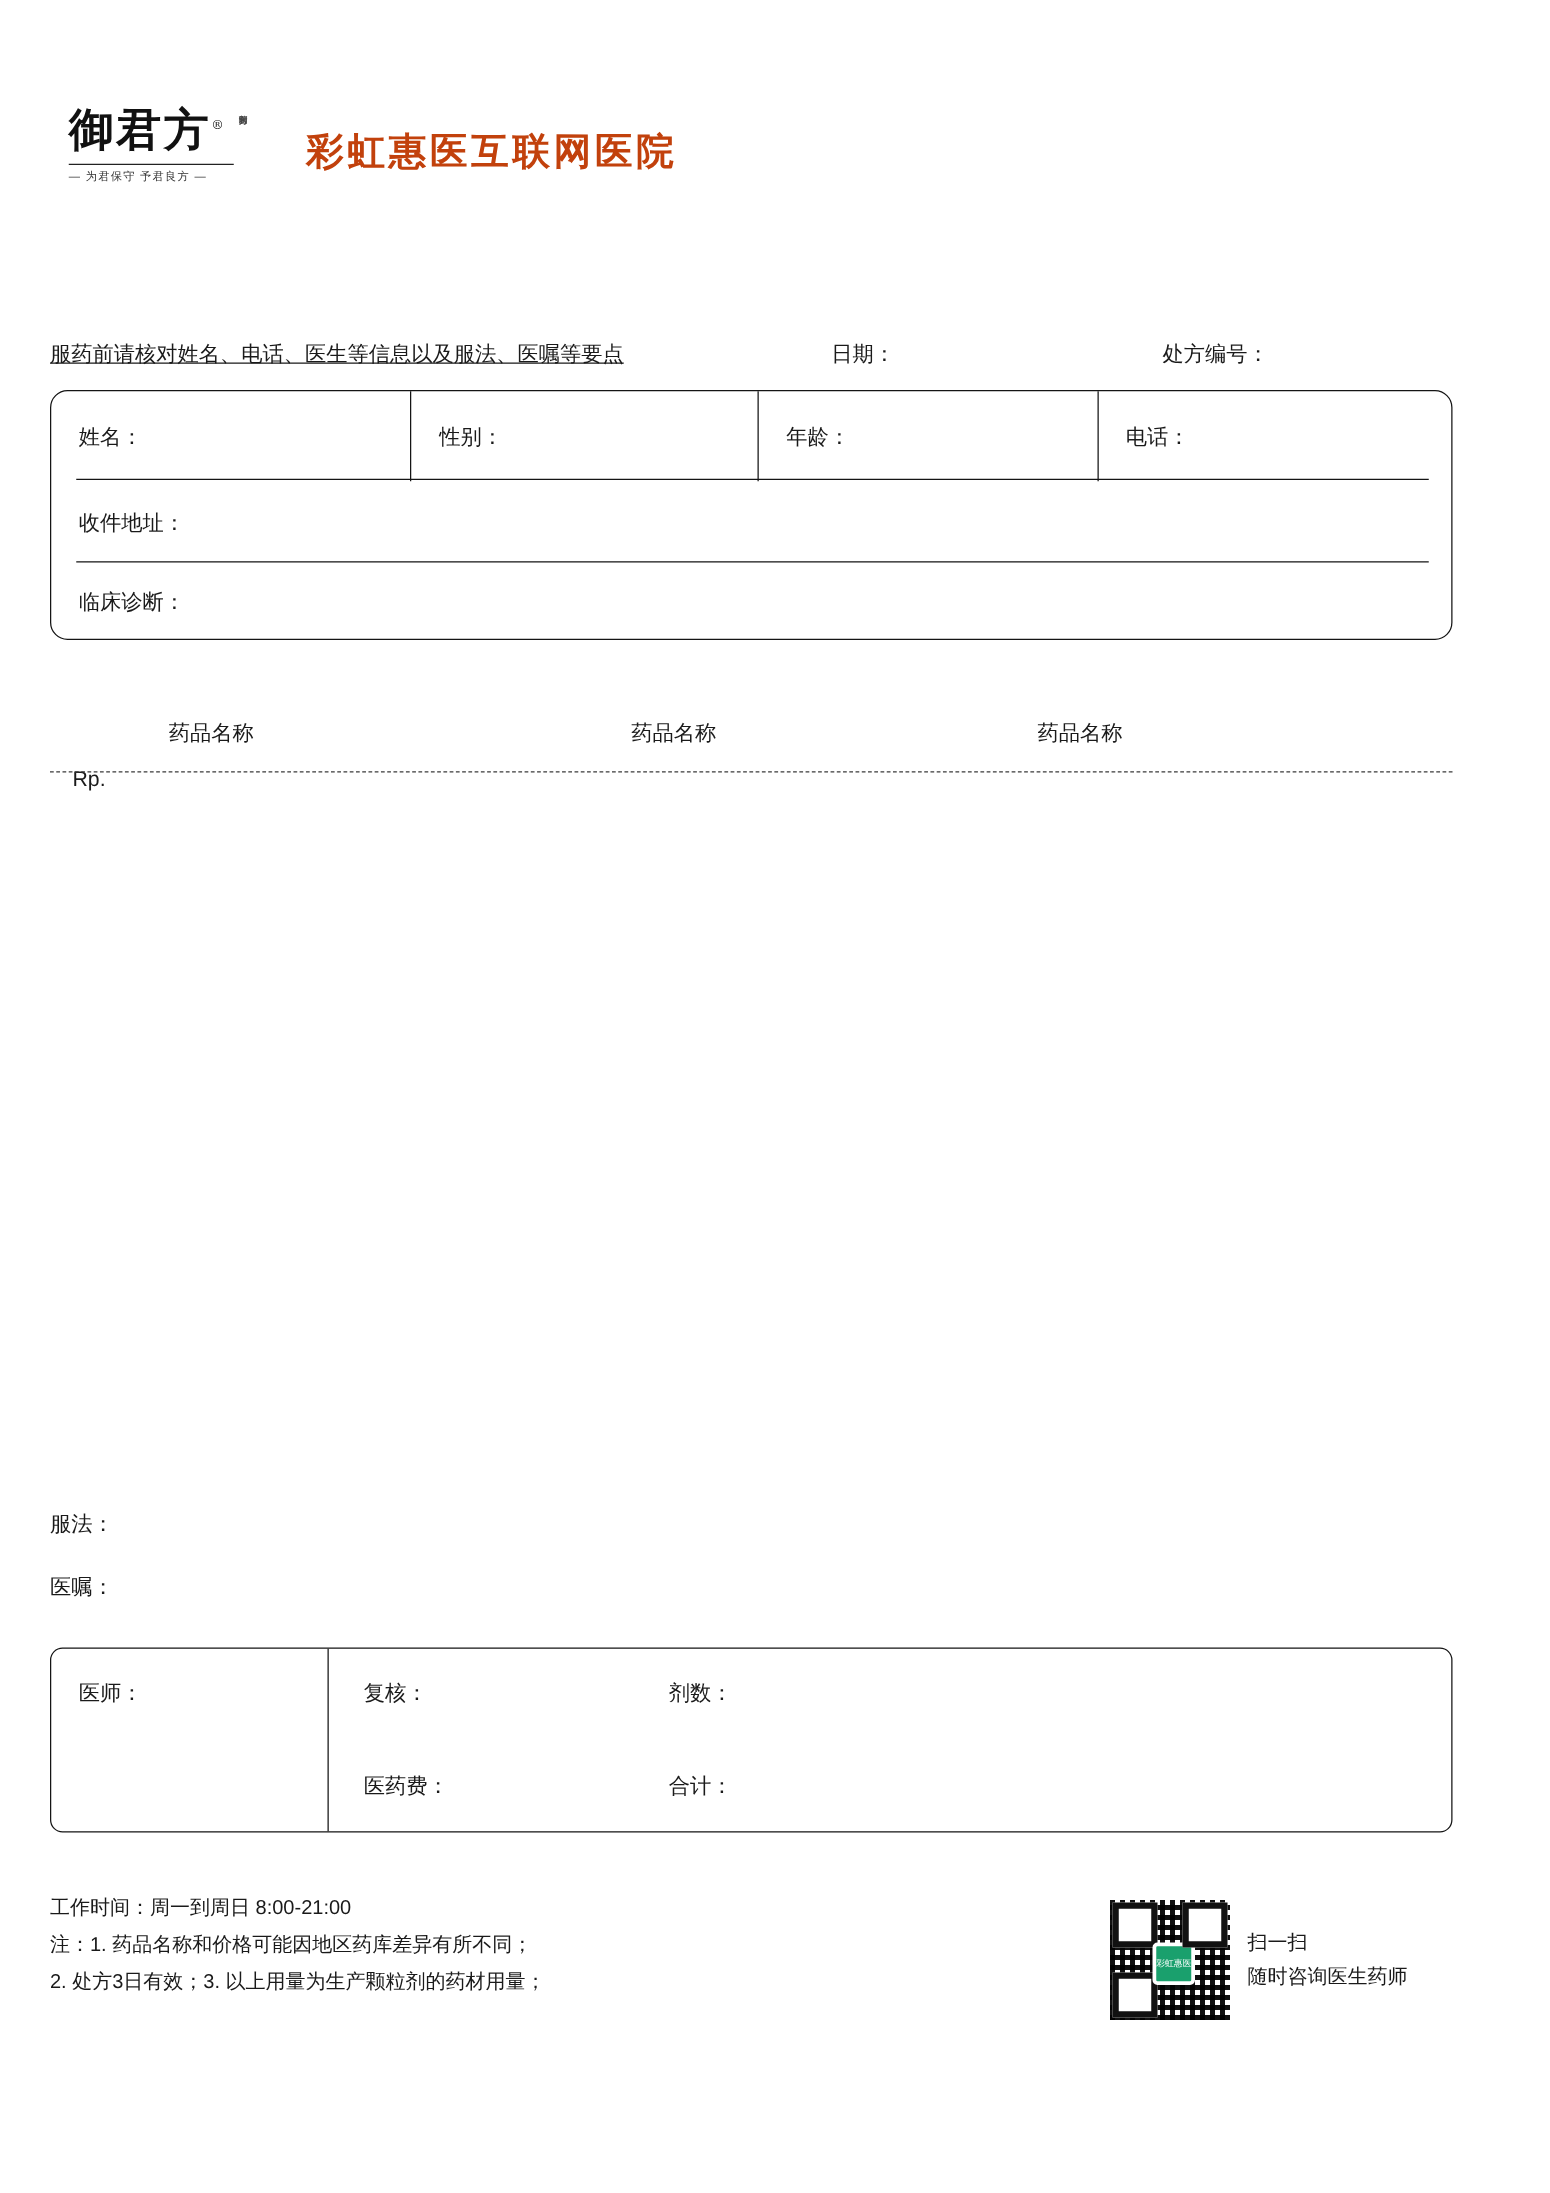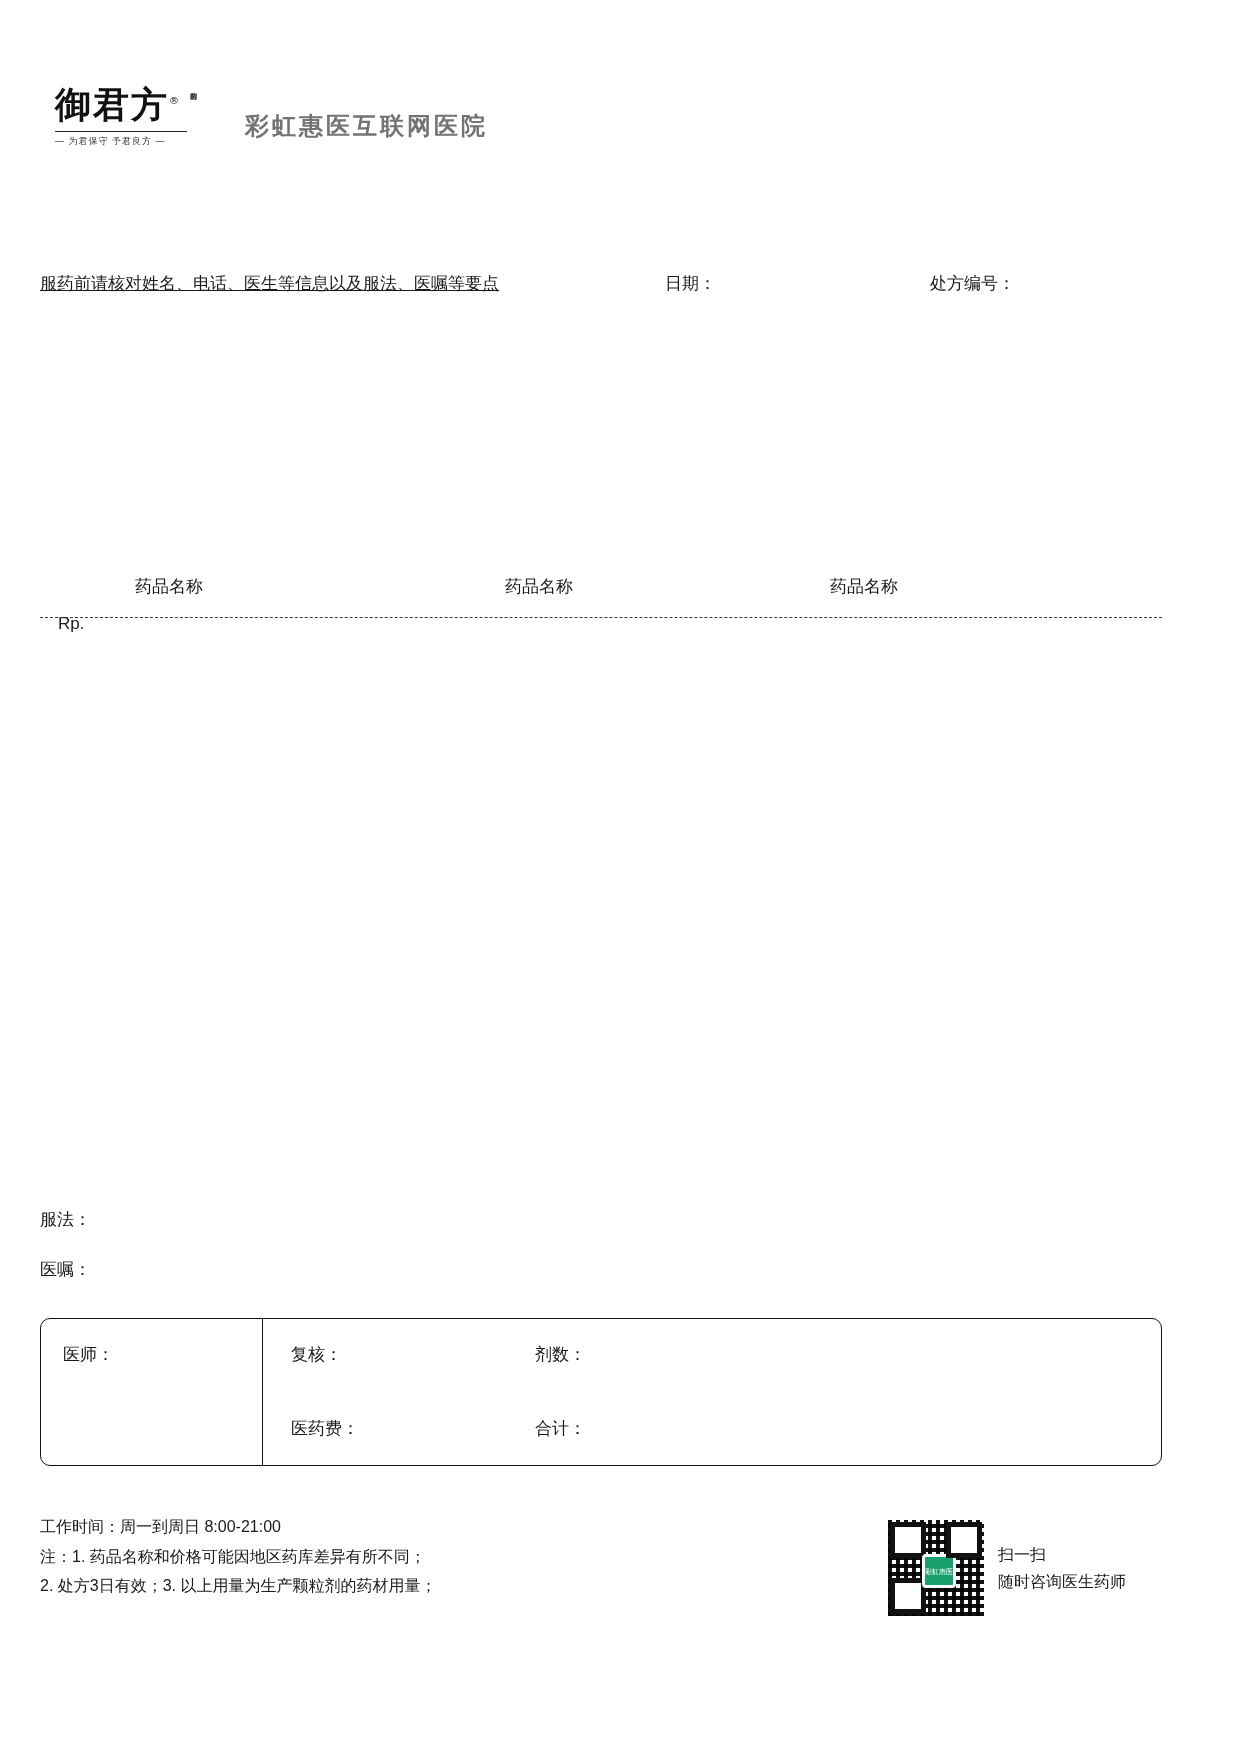--- a/index.html
+++ b/index.html
@@ -66,24 +66,24 @@
     font-size: 7px;
     line-height: 1.05;
     letter-spacing: 0px;
     color: #444;
     writing-mode: vertical-rl;
     height: 36px;
   }
   .hospital-name {
     margin-left: 50px;
     font-family: "DejaVu Sans", "Liberation Sans", sans-serif;
-    font-size: 24px;
+    font-size: 30px;
     font-weight: bold;
     letter-spacing: 3px;
-    color: #737373;
+    color: #c2410c;
     padding-bottom: 6px;
     white-space: nowrap;
   }
 
   
   .notice-row {
     position: absolute;
     left: 40px;
     top: 272px;
     width: 1160px;
@@ -327,20 +327,44 @@
     </div>
     <div class="hospital-name">彩虹惠医互联网医院</div>
   </div>
 
   <div class="notice-row">
     <div class="notice-text">服药前请核对姓名、电话、医生等信息以及服法、医嘱等要点</div>
     <div class="notice-date">日期：</div>
     <div class="notice-no">处方编号：</div>
   </div>
 
+  <div class="info-box">
+    <div class="info-row1">
+      <div class="cell cell-name">
+        <span>姓名：</span>
+      </div>
+      <div class="cell cell-gender">
+        <span>性别：</span>
+      </div>
+      <div class="cell cell-age">
+        <span>年龄：</span>
+      </div>
+      <div class="cell cell-phone">
+        <span>电话：</span>
+      </div>
+    </div>
+    <div class="underline-1"></div>
+    <div class="info-row2">
+      <span>收件地址：</span>
+    </div>
+    <div class="underline-2"></div>
+    <div class="info-row3">
+      <span>临床诊断：</span>
+    </div>
+  </div>
 
   <div class="rp-row">
     <div class="rp-label">Rp.</div>
     <div class="rp-col1">药品名称</div>
     <div class="rp-col2">药品名称</div>
     <div class="rp-col3">药品名称</div>
   </div>
   <div class="dashed-line"></div>
 
   <div class="usage">服法：</div>

